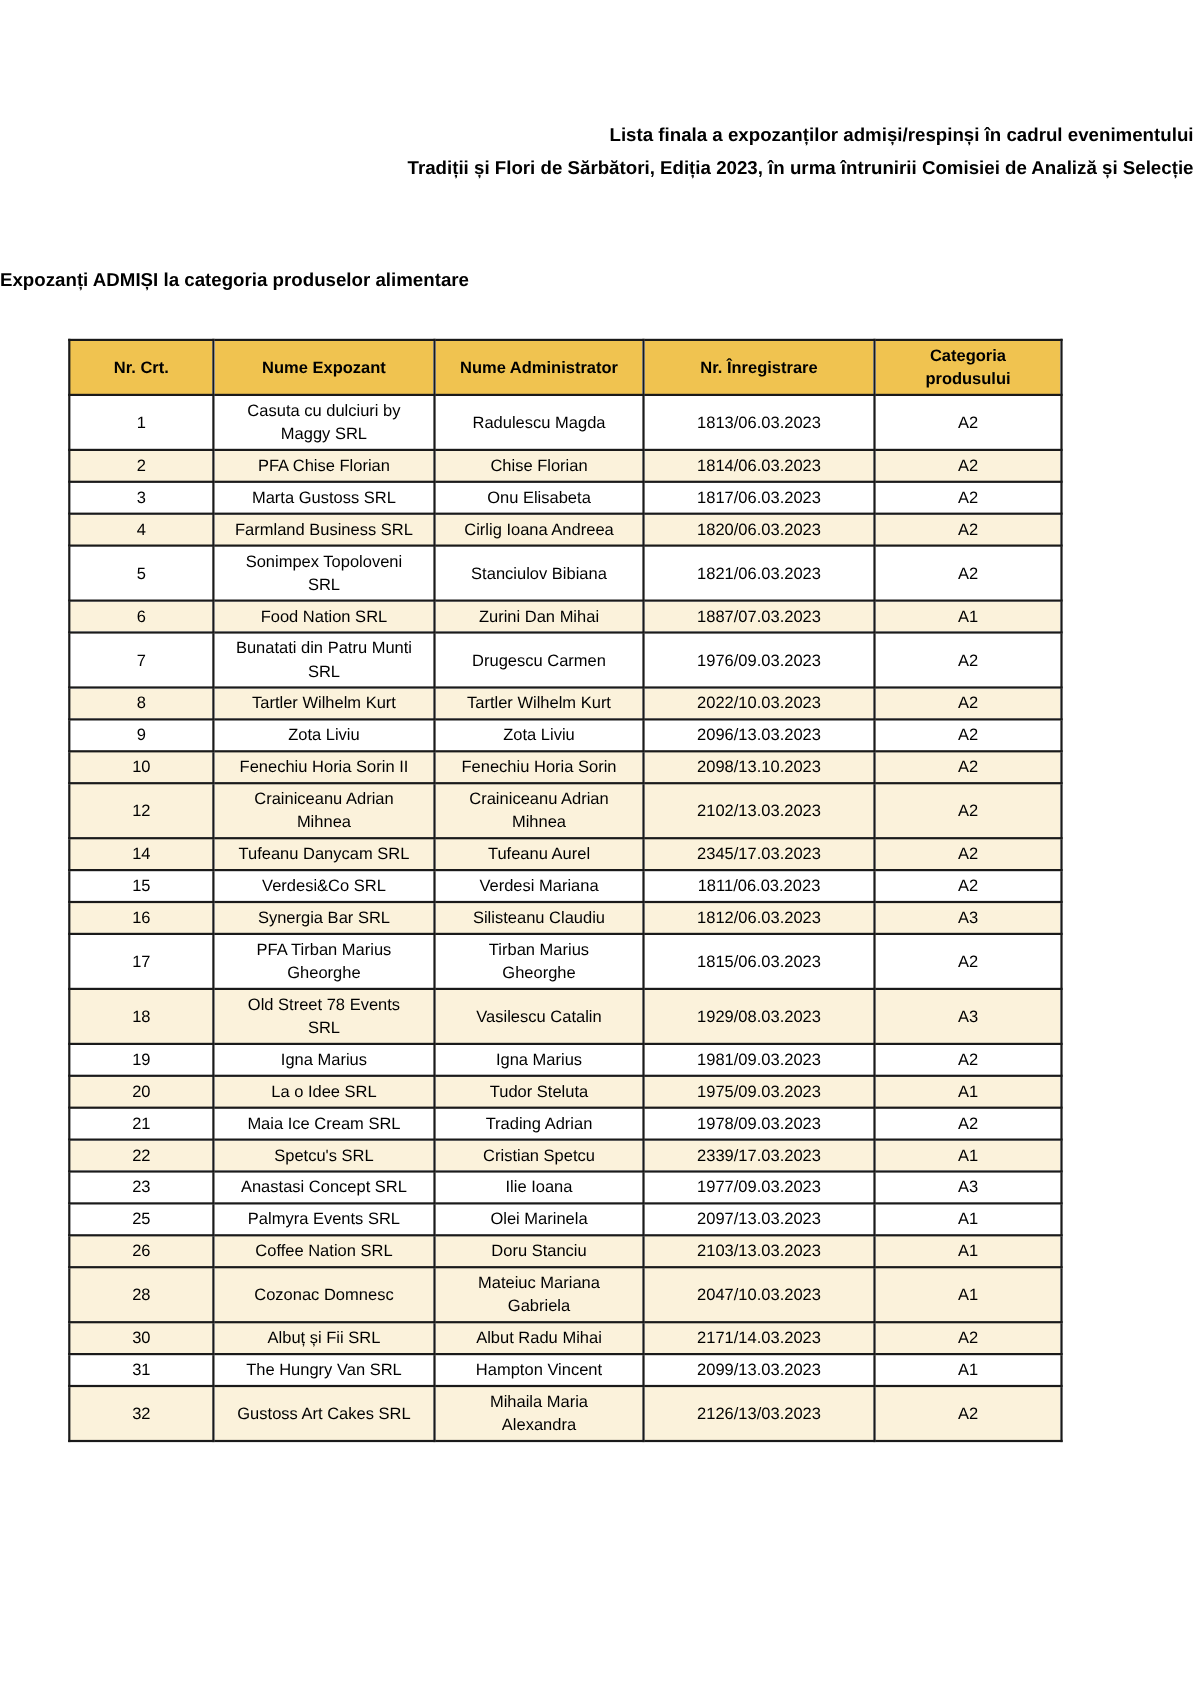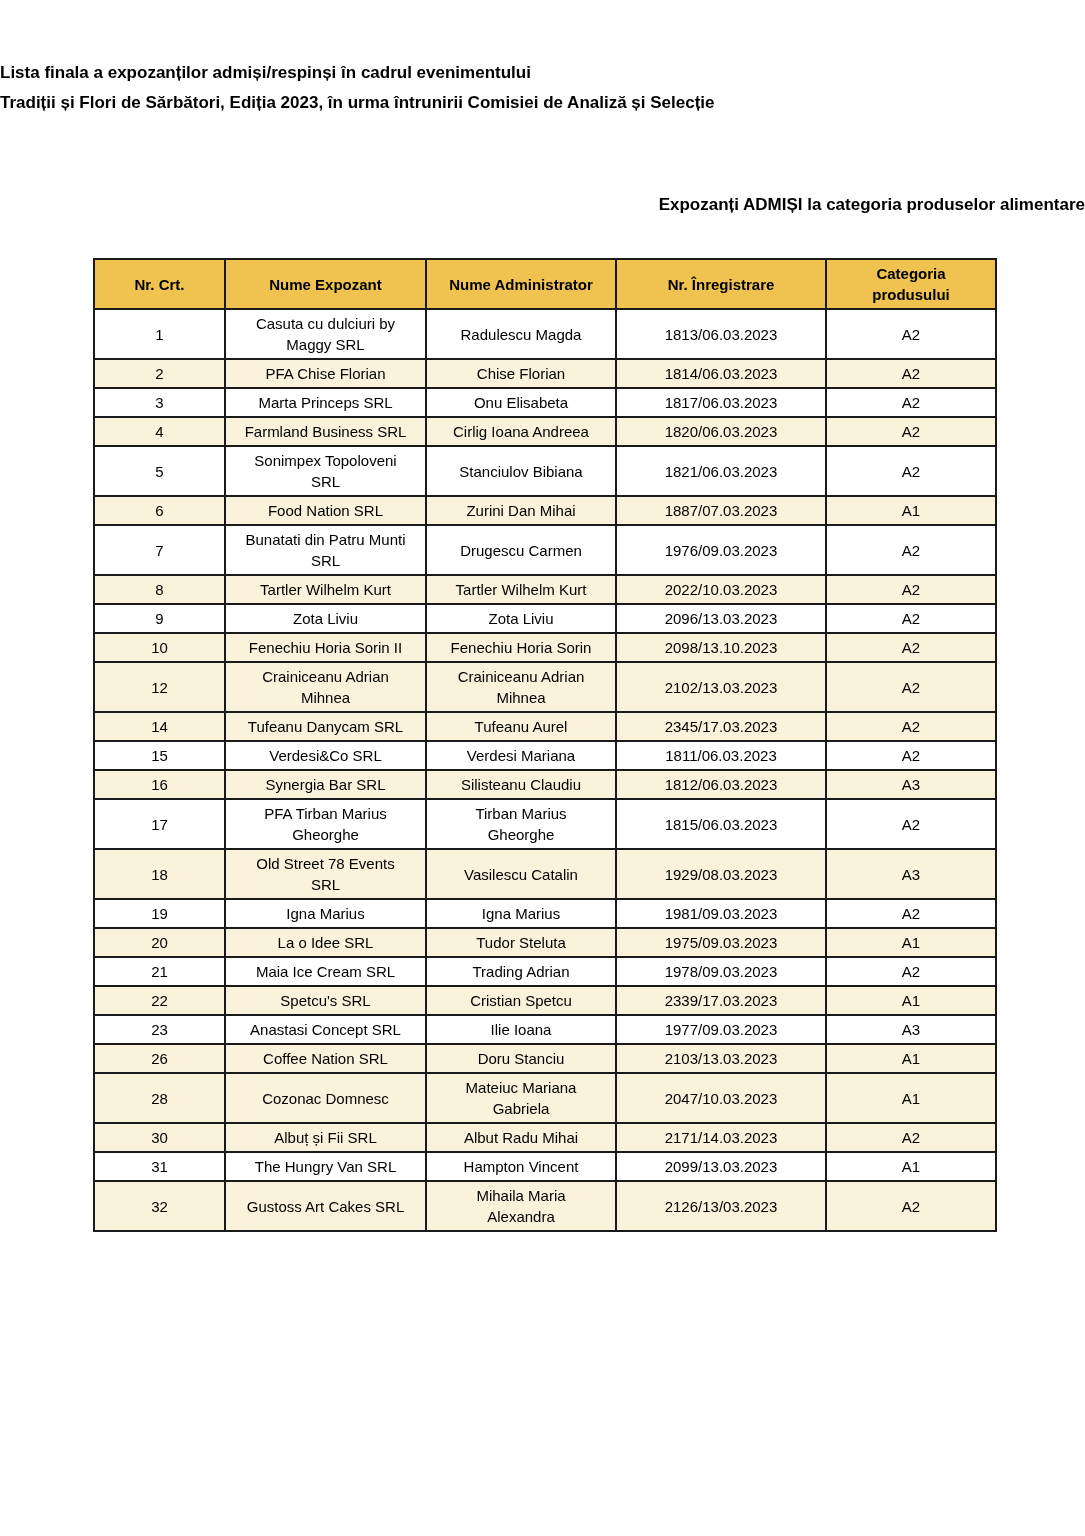--- a/index.html
+++ b/index.html
@@ -16,38 +16,38 @@
     font-family: "Liberation Sans", sans-serif;
     color: var(--text);
   }
   .page {
     width: 1085px;
     height: 1536px;
     background: #ffffff;
     position: relative;
   }
   .titles {
-    padding-top: 58px;
-    text-align: left;
+    padding-top: 108px;
+    text-align: right;
   }
   .title-line {
     font-size: 17px;
     font-weight: bold;
     line-height: 30px;
   }
   .section-title {
     margin-top: 72px;
-    text-align: right;
+    text-align: left;
     font-size: 17px;
     font-weight: bold;
     line-height: 30px;
   }
   table.exhibitors {
     border-collapse: collapse;
-    margin: 38px 0 0 93px;
+    margin: 38px 0 0 62px;
     width: 902px;
     table-layout: fixed;
   }
   table.exhibitors th,
   table.exhibitors td {
     border: 2px solid var(--border);
     text-align: center;
     vertical-align: middle;
     white-space: pre-line;
     font-size: 15px;
@@ -114,21 +114,21 @@
         </tr>
         <tr class="alt">
           <td>2</td>
           <td>PFA Chise Florian</td>
           <td>Chise Florian</td>
           <td>1814/06.03.2023</td>
           <td>A2</td>
         </tr>
         <tr>
           <td>3</td>
-          <td>Marta Princeps SRL</td>
+          <td>Marta Gustoss SRL</td>
           <td>Onu Elisabeta</td>
           <td>1817/06.03.2023</td>
           <td>A2</td>
         </tr>
         <tr class="alt">
           <td>4</td>
           <td>Farmland Business SRL</td>
           <td>Cirlig Ioana Andreea</td>
           <td>1820/06.03.2023</td>
           <td>A2</td>
@@ -252,20 +252,27 @@
           <td>2339/17.03.2023</td>
           <td>A1</td>
         </tr>
         <tr>
           <td>23</td>
           <td>Anastasi Concept SRL</td>
           <td>Ilie Ioana</td>
           <td>1977/09.03.2023</td>
           <td>A3</td>
         </tr>
+        <tr>
+          <td>25</td>
+          <td>Palmyra Events SRL</td>
+          <td>Olei Marinela</td>
+          <td>2097/13.03.2023</td>
+          <td>A1</td>
+        </tr>
         <tr class="alt">
           <td>26</td>
           <td>Coffee Nation SRL</td>
           <td>Doru Stanciu</td>
           <td>2103/13.03.2023</td>
           <td>A1</td>
         </tr>
         <tr class="alt">
           <td>28</td>
           <td>Cozonac Domnesc</td>

